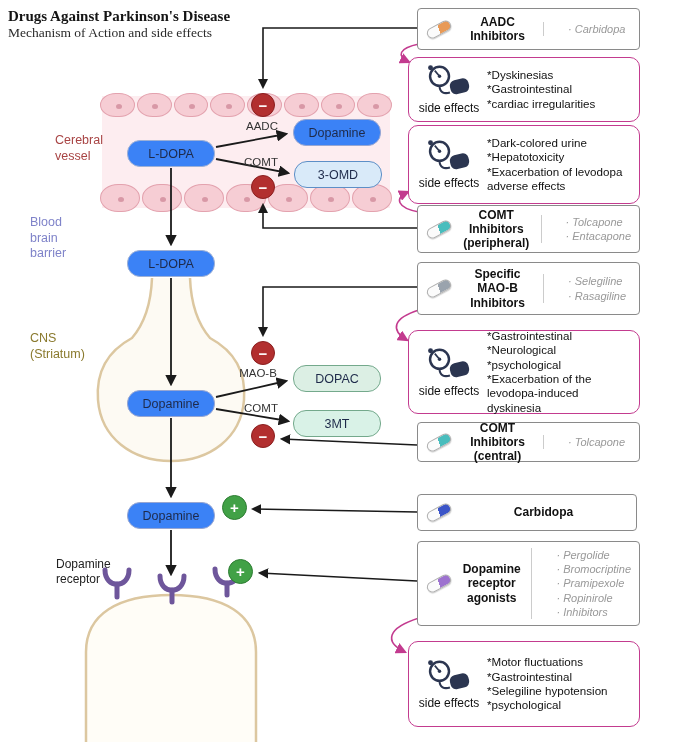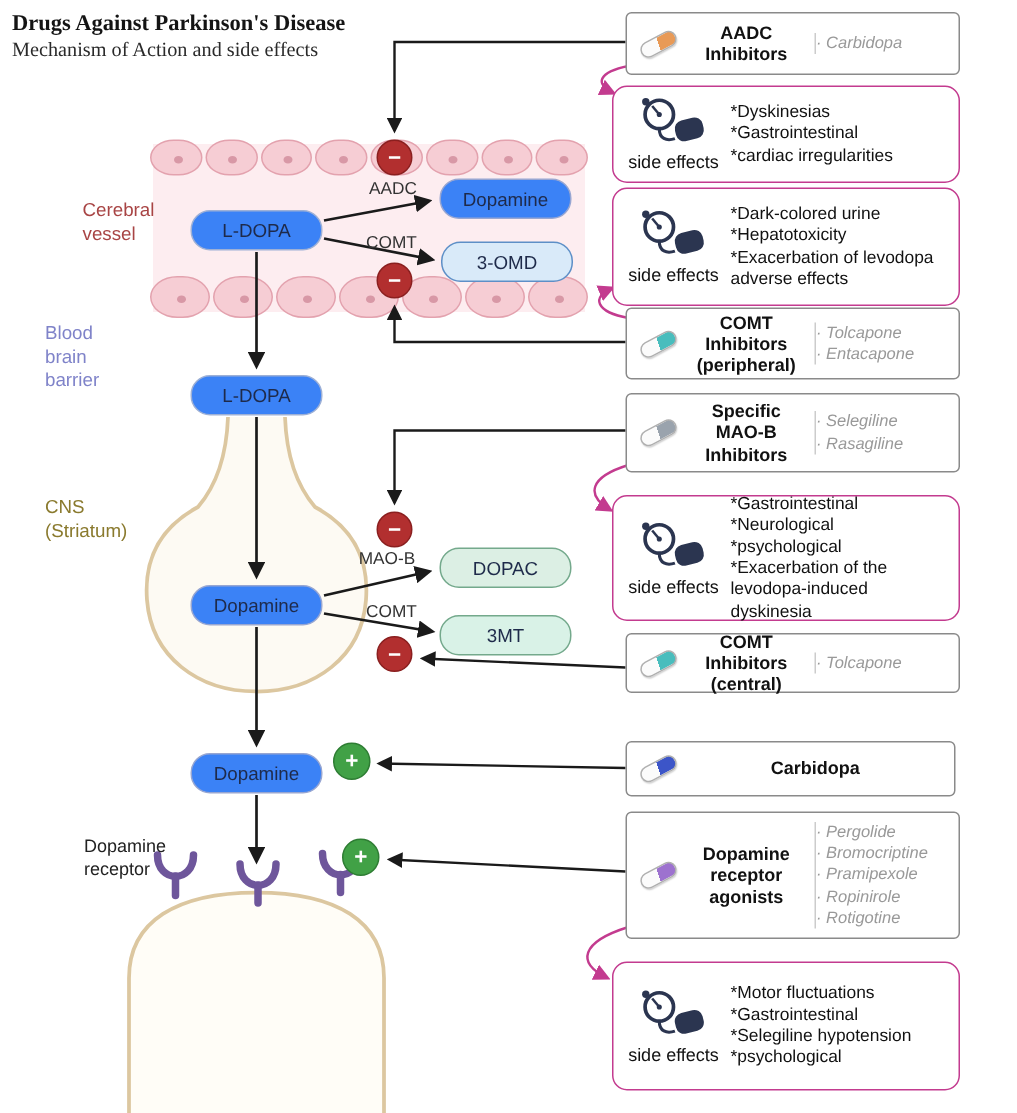--- a/index.html
+++ b/index.html
@@ -40,21 +40,21 @@
           justify-content: center; font-size: 15px; font-weight: bold; z-index: 4; line-height: 1; }
   .minus { width: 24px; height: 24px; background: #b22f2f; border: 1.5px solid #8a1f1f; }
   .plus  { width: 25px; height: 25px; background: #41a146; border: 1.5px solid #2e7d33; }
 
   .drugbox { position: absolute; display: flex; align-items: center; background: #fff;
              border: 1.5px solid #8a8a8a; border-radius: 4px; padding: 4px 8px; gap: 7px; z-index: 3; }
   .pill { width: 26px; height: 11px; border-radius: 6px; border: 1px solid #b0b0b0;
           background: linear-gradient(100deg, #fbfbfb 50%, var(--pc, #ccc) 50%);
           transform: rotate(-28deg); flex: 0 0 auto; box-shadow: 0 1px 1px rgba(0,0,0,.18); }
   .dname { font-weight: bold; font-size: 12px; text-align: center; color: #111; flex: 1; line-height: 1.18; }
-  .dlist { border-left: 1px solid #ccc; padding-left: 0; font-style: italic; color: #999;
+  .dlist { border-left: 1px solid #ccc; padding-left: 24px; font-style: italic; color: #999;
            font-size: 11px; line-height: 1.3; min-width: 88px; }
 
   .sebox { position: absolute; display: flex; align-items: center; background: #fff;
            border: 1.6px solid #c33b8f; border-radius: 10px; padding: 6px 8px; gap: 6px; z-index: 3; }
   .seleft { width: 64px; display: flex; flex-direction: column; align-items: center; gap: 1px; flex: 0 0 auto; }
   .selabel { font-size: 12px; color: #111; white-space: nowrap; }
   .selist { font-size: 11.6px; color: #111; line-height: 1.25; flex: 1; }
 
   .overlay { position: absolute; left: 0; top: 0; z-index: 2; pointer-events: none; }
 </style>
@@ -207,21 +207,21 @@
   </div>
 
   <div class="drugbox" style="left:417px;top:541px;width:223px;height:85px">
     <span class="pill" style="--pc: #9d72cf;"></span>
     <div class="dname">Dopamine receptor agonists</div>
     <div class="dlist">
       <div>· Pergolide</div>
       <div>· Bromocriptine</div>
       <div>· Pramipexole</div>
       <div>· Ropinirole</div>
-      <div>· Rotigotine</div>
+      <div>· Inhibitors</div>
     </div>
   </div>
 
   <div class="sebox" style="left:408px;top:57px;width:232px;height:65px">
     <div class="seleft">
       <svg width="46" height="36" viewBox="0 0 46 38">
         <circle cx="13" cy="13" r="10" fill="#fff" stroke="#2b3550" stroke-width="2.6"></circle>
         <circle cx="13" cy="13" r="1.8" fill="#2b3550"></circle>
         <line x1="13" y1="13" x2="8" y2="7" stroke="#2b3550" stroke-width="1.8"></line>
         <path d="M13,23 C13,30 18,32 24,30" fill="none" stroke="#2b3550" stroke-width="2.2"></path>

